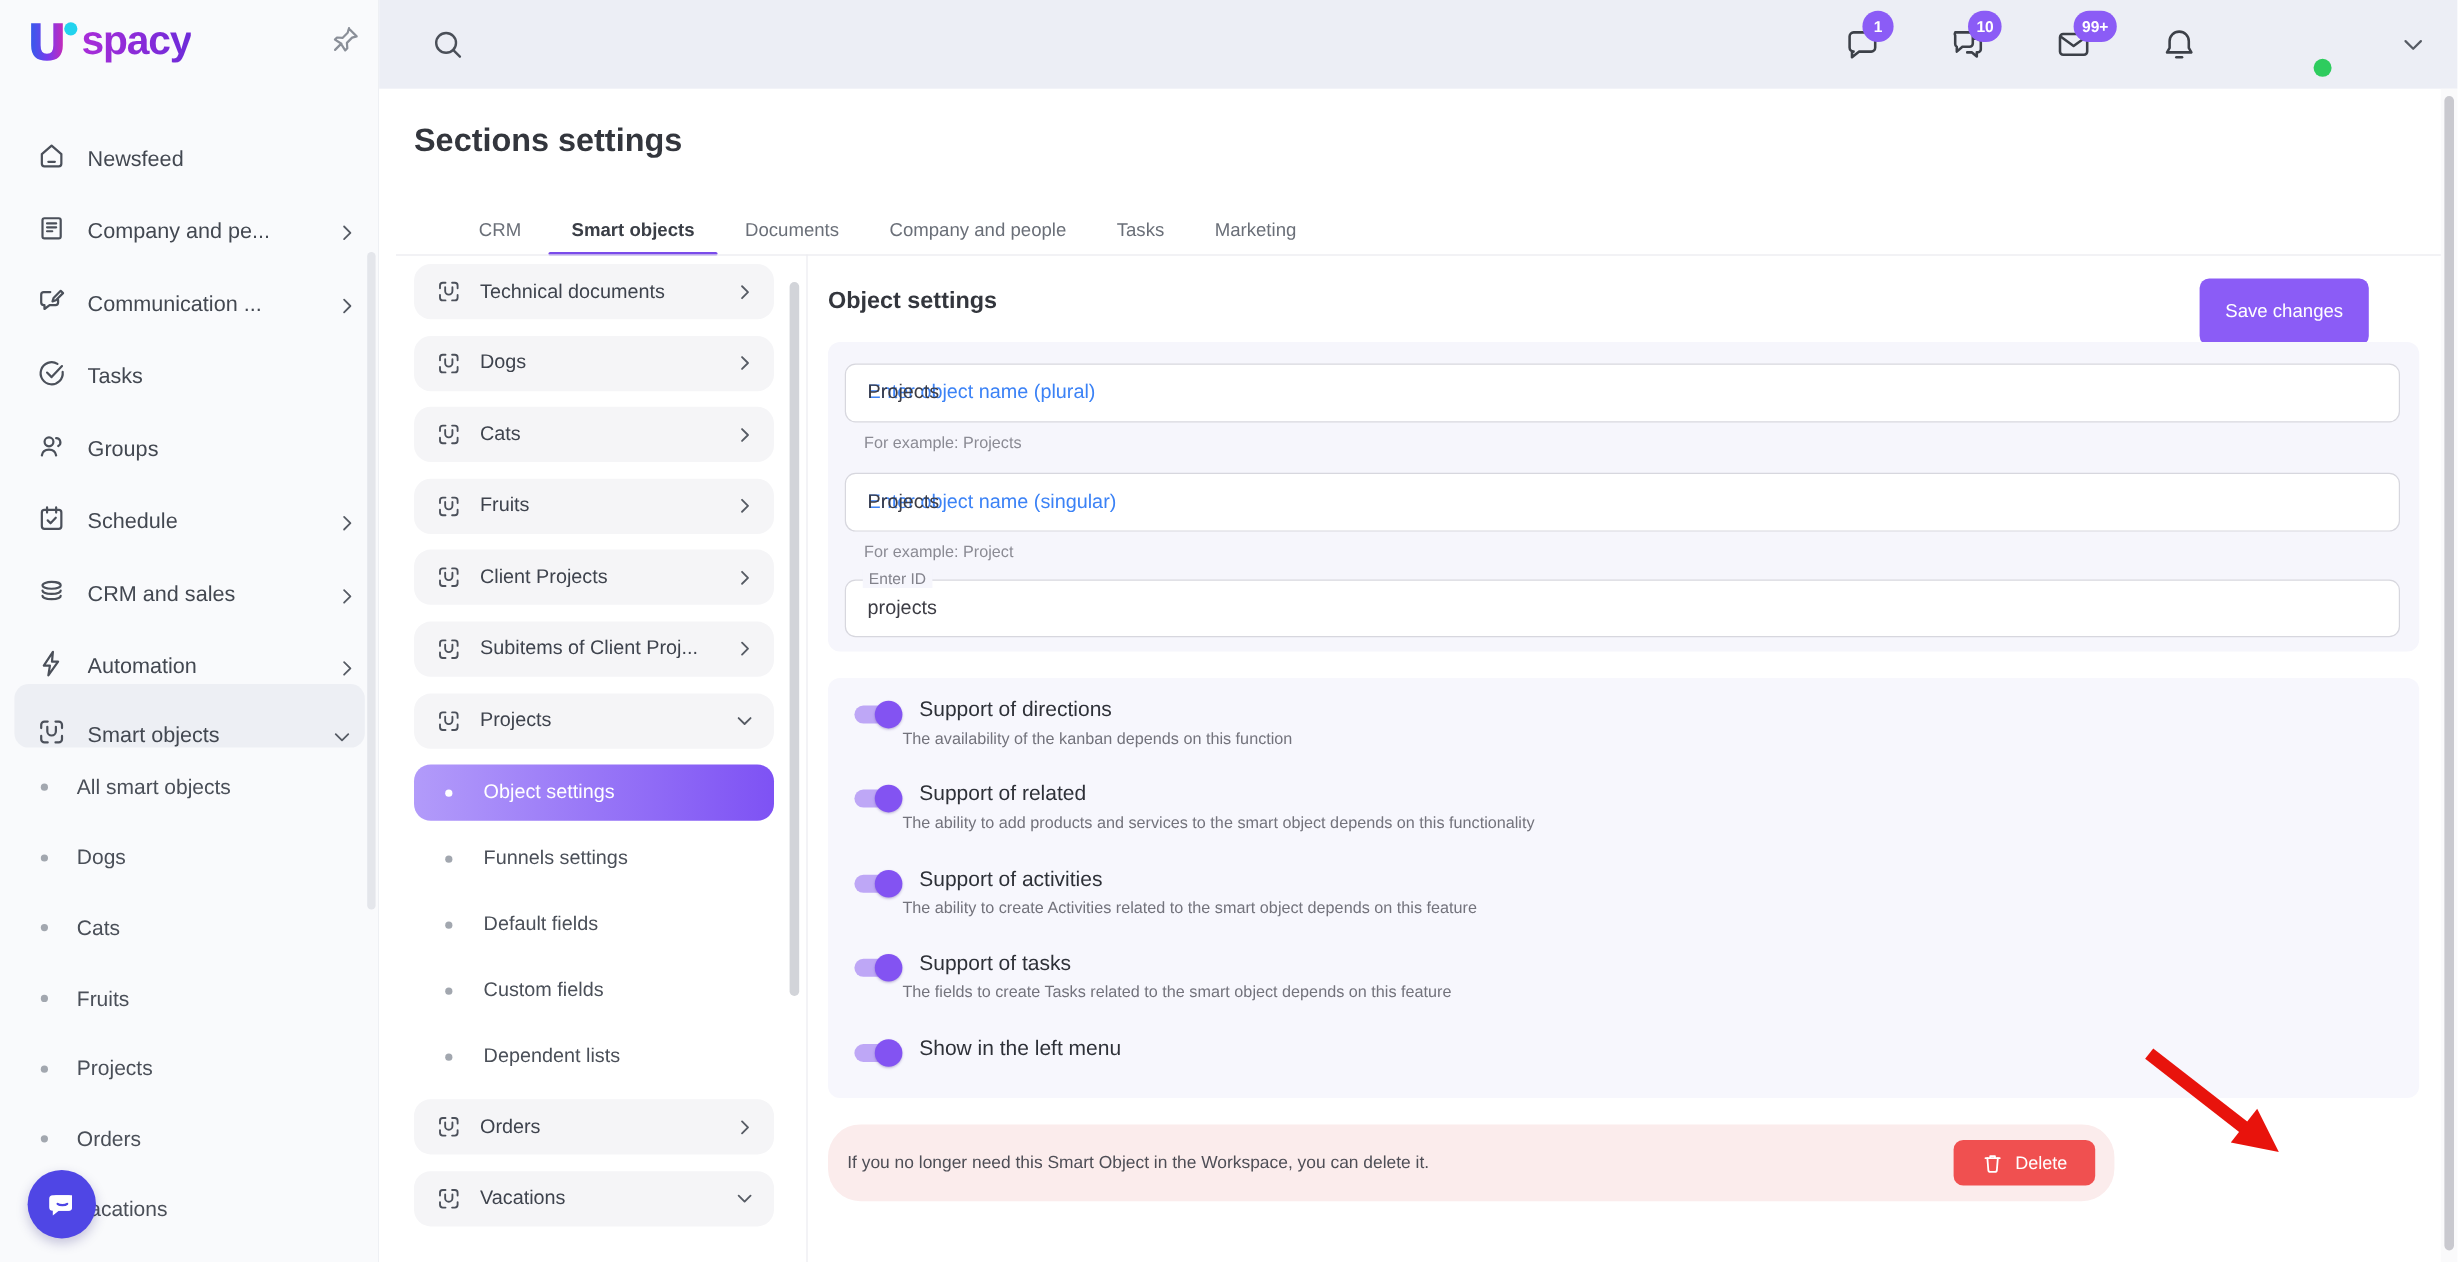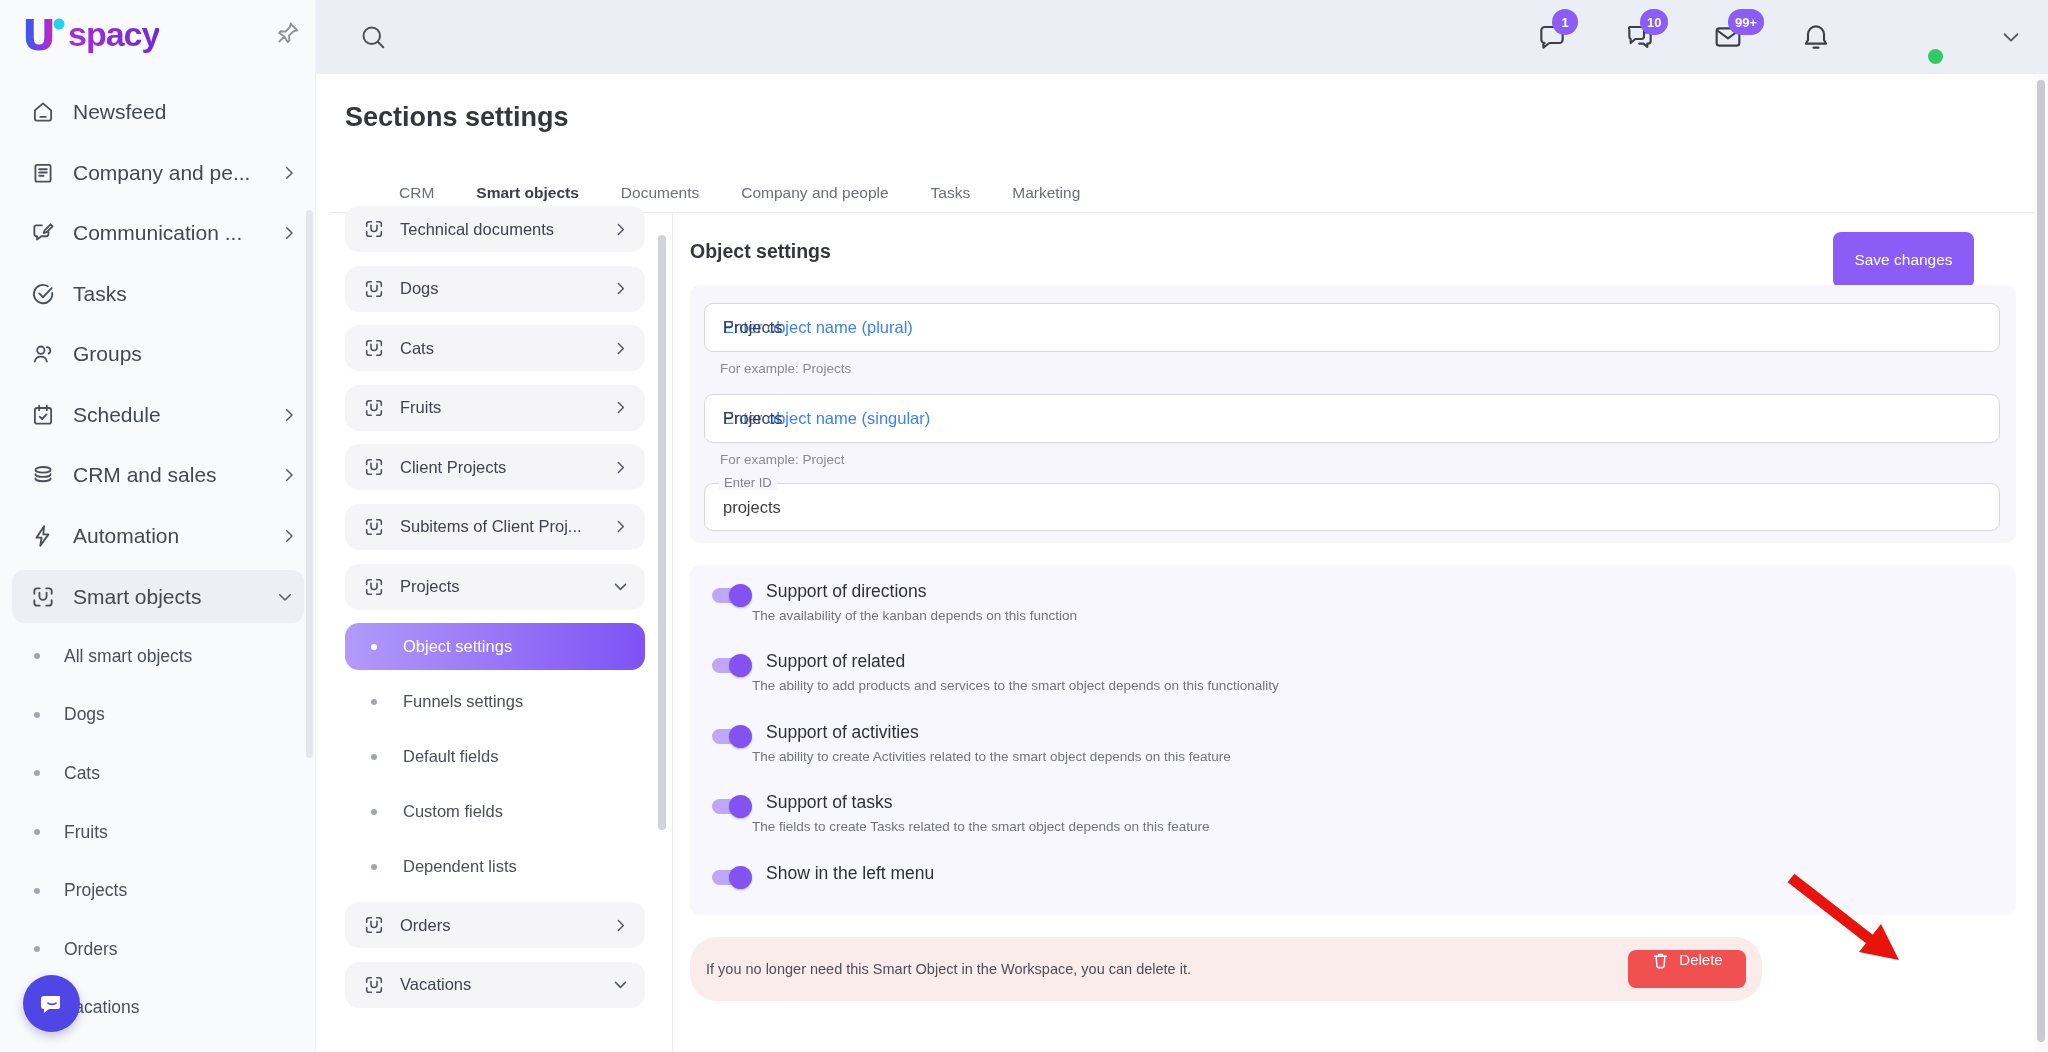--- a/index.html
+++ b/index.html
@@ -14,21 +14,21 @@
   
   .sidebar { position:absolute; left:0; top:0; width:316px; height:1052px; background:#f9fafc; border-right:1px solid #eef0f4; }
   .logo-row { position:absolute; left:20px; top:8px; width:280px; height:52px; display:flex; align-items:center; }
   .logo { display:flex; align-items:center; cursor:pointer; }
   .logo-rest {
     font-size:34px; font-weight:bold; letter-spacing:-1px; margin-left:2px;
     background:linear-gradient(90deg,#a92cd8,#6d2bd9); -webkit-background-clip:text; background-clip:text; color:transparent;
   }
   .pin { position:absolute; left:255px; top:12px; }
   .nav { position:absolute; left:0; top:82px; width:316px; }
-  .nav-item { height:60.5px; display:flex; align-items:center; padding:0 18px 0 30px; gap:17px; font-size:21px; color:#434851; cursor:pointer; }
+  .nav-item { height:60.5px; display:flex; align-items:flex-end; padding:0 18px 0 30px; gap:17px; font-size:18px; color:#434851; cursor:pointer; }
   .nav-item .lbl { flex:1; white-space:nowrap; overflow:hidden; }
   .nav-item.pill-sel { background:#edeff4; border-radius:12px; margin:0 12px; padding:0 10px 0 18px; height:53px; }
   .nav-wrap-sel { padding:4px 0; }
   .sub-item { height:58.6px; display:flex; align-items:center; padding-left:34px; gap:24px; font-size:17.5px; color:#4a4f58; cursor:pointer; }
   .dot { width:6px; height:6px; border-radius:50%; background:#a2a7af; flex:0 0 auto; }
   .side-scroll { position:absolute; left:306px; top:210px; width:7px; height:548px; border-radius:4px; background:#e4e6eb; }
 
   
   .chat-fab { position:absolute; left:23px; top:975px; width:57px; height:57px; border-radius:50%; background:#4f46e5; display:flex; align-items:center; justify-content:center; box-shadow:0 4px 10px rgba(40,30,120,.25); cursor:pointer; z-index:40; }
 
@@ -46,21 +46,21 @@
   .content { position:absolute; left:316px; top:74px; width:1732px; height:978px; background:#fff; }
   .page-title { position:absolute; left:29px; top:101px; font-size:27px; font-weight:bold; color:#33363d; }
   .tabs { position:absolute; left:62px; top:100px; height:38px; display:flex; }
   .tabs { top:100px; }
   .tab { padding:0 21px; font-size:15.5px; color:#6a6f78; display:flex; align-items:center; cursor:pointer; position:relative; }
   .tab.active { color:#3a3e46; font-weight:bold; }
   .tab.active::after { content:""; position:absolute; left:2px; right:2px; bottom:-1px; height:3.5px; border-radius:2px; background:#7a4bea; }
   .tabs-divider { position:absolute; left:14px; right:12px; top:138px; height:1px; background:#e9eaee; }
 
   
-  .onav { position:absolute; left:29px; top:132px; width:300px; }
+  .onav { position:absolute; left:29px; top:146px; width:300px; }
   .opill { height:46px; margin-bottom:13.6px; background:#f5f5f7; border-radius:14px; display:flex; align-items:center; padding:0 16px 0 18px; gap:15px; font-size:16.5px; color:#3e434d; cursor:pointer; }
   .opill .lbl { flex:1; white-space:nowrap; overflow:hidden; }
   .osub { height:55px; display:flex; align-items:center; padding-left:26px; gap:26px; font-size:16.5px; color:#4a4f58; cursor:pointer; }
   .osub.sel { background:linear-gradient(90deg,#b29bfa,#7e52f4); border-radius:14px; color:#ffffff; height:47px; margin:4px 0; padding-left:26px; }
   .osub.sel .dot { background:#ffffff; }
   .onav-scroll { position:absolute; left:342px; top:161px; width:8px; height:595px; border-radius:4px; background:#d2d4d9; }
   .v-divider { position:absolute; left:356px; top:138px; bottom:0; width:1px; background:#ececf0; }
   .obj-heading { position:absolute; left:374px; top:166px; font-size:19.5px; font-weight:bold; color:#33363d; }
   .save-btn { position:absolute; left:1517px; top:158px; width:141px; height:56px; background:#8b5cf6; color:#ffffff; font-size:15.5px; border:none; border-radius:8px; cursor:pointer; font-family:inherit; }
 
@@ -79,21 +79,21 @@
 
   .trow { position:absolute; left:22px; right:20px; }
   .switch { position:absolute; left:0; top:3px; width:40px; height:22px; cursor:pointer; }
   .switch .track { position:absolute; left:0; top:4px; width:36px; height:15px; border-radius:8px; background:#bea7f6; }
   .switch .knob { position:absolute; right:0; top:0; width:23px; height:23px; border-radius:50%; background:#8353f2; box-shadow:0 1px 2px rgba(60,30,140,.3); }
   .t-label { position:absolute; left:54px; top:0; font-size:17.5px; color:#2e3138; font-weight:500; }
   .t-desc { position:absolute; left:40px; top:27px; font-size:13.5px; color:#73737c; }
 
   .danger-bar { position:absolute; left:374px; top:863px; width:1072px; height:64px; background:#fbecec; display:flex; align-items:center; padding:0 16px 0 16px;border-radius:27px; }
   .danger-msg { flex:1; font-size:14.5px; color:#4e4e56; }
-  .delete-btn { width:118px; height:38px; background:#f05050; border:none; border-radius:8px; color:#fff; font-size:15px; font-family:inherit; display:flex; align-items:flex-start; justify-content:center; gap:9px; cursor:pointer; }
+  .delete-btn { width:118px; height:38px; background:#f05050; border:none; border-radius:8px; color:#fff; font-size:15px; font-family:inherit; display:flex; align-items:center; justify-content:center; gap:9px; cursor:pointer; }
 
   
   .win-scroll-track { position:absolute; right:0; top:74px; width:14px; bottom:0; background:#fafafb; }
   .win-scroll-thumb { position:absolute; right:3px; top:80px; width:8px; height:962px; border-radius:4px; background:#c9c9cf; }
 
   .arrow-layer { position:absolute; left:0; top:0; width:2048px; height:1052px; pointer-events:none; z-index:60; }
 </style>
 </head>
 <body>
 

